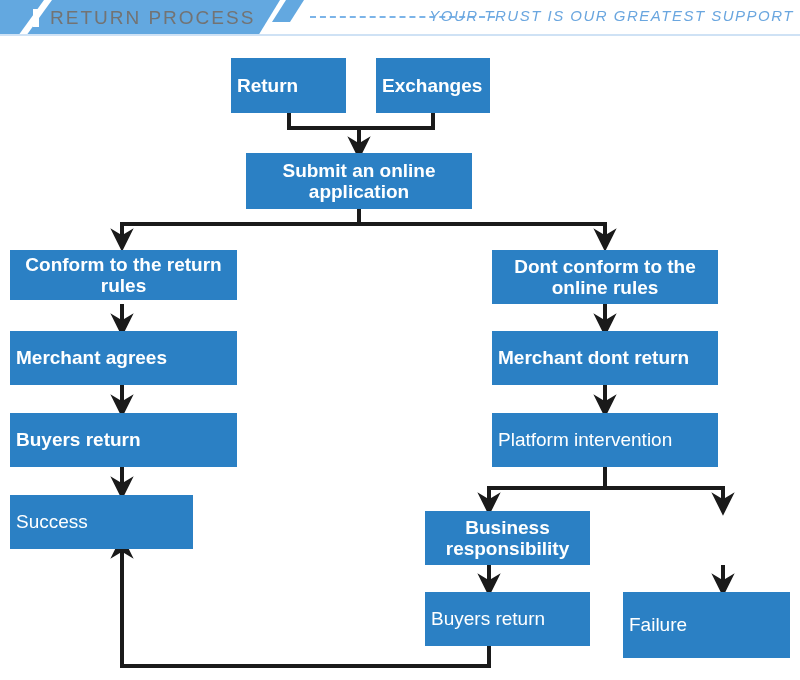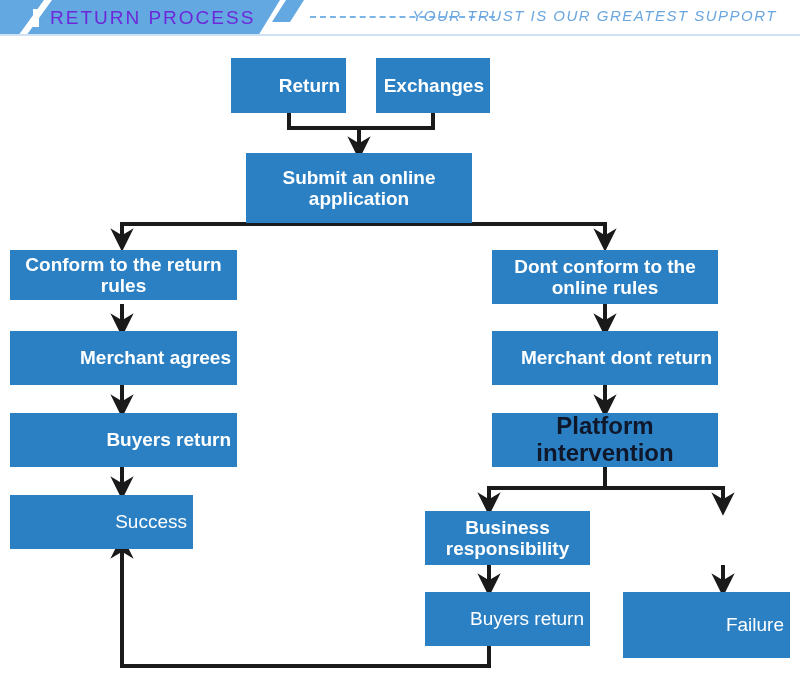--- a/index.html
+++ b/index.html
@@ -58,36 +58,36 @@
   .banner-bar {
     position: absolute;
     left: 33px; top: 9px;
     width: 6px;
     height: 18px;
     background: #ffffff;
   }
   .banner-title {
     position: absolute;
     left: 50px; top: 7px;
-    color: #6d28d9;
+    color: #737373;
     font-size: 19px;
     letter-spacing: 2px;
     font-weight: 400;
     white-space: nowrap;
   }
   .dash-line {
     position: absolute;
     left: 310px; top: 16px;
     width: 185px;
     height: 0;
     border-top: 2px dashed #7cb4e8;
   }
   .tagline {
     position: absolute;
-    right: 23px; top: 7px;
+    right: 6px; top: 7px;
     color: #6aa6df;
     font-size: 15px;
     font-style: italic;
     letter-spacing: 1.5px;
     white-space: nowrap;
   }
   .header-underline {
     position: absolute;
     left: 0; top: 34px;
     width: 800px;
@@ -107,33 +107,33 @@
     left: 0; top: 0;
     width: 800px;
     height: 644px;
   }
   .node {
     position: absolute;
     background: #2b80c4;
     color: #ffffff;
     display: flex;
     align-items: center;
-    justify-content: flex-end;
+    justify-content: flex-start;
     text-align: center;
     font-weight: bold;
     font-size: 19px;
     line-height: 1.12;
     box-sizing: border-box;
     padding: 0 6px;
     z-index: 2;
   }
   .node.light-weight {
-    font-weight: bold;
-    color: #0f172a;
-    font-size: 24px;
+    font-weight: normal;
+    color: #ffffff;
+    font-size: 19px;
   }
   .node.regular {
     font-weight: normal;
   }
 </style>
 </head>
 <body>
 
 <div class="header">
   <div class="banner-main"></div>
@@ -180,21 +180,21 @@
     </g>
   </svg>
 
   <div class="node" style="left:231px; top:22px; width:115px; height:55px;">
     <span>Return</span>
   </div>
   <div class="node" style="left:376px; top:22px; width:114px; height:55px;">
     <span>Exchanges</span>
   </div>
 
-  <div class="node" style="left:246px; top:117px; width:226px; height:70px;">
+  <div class="node" style="left:246px; top:117px; width:226px; height:56px;">
     <span>Submit an online application</span>
   </div>
 
   <div class="node" style="left:10px; top:214px; width:227px; height:50px;">
     <span>Conform to the return rules</span>
   </div>
   <div class="node" style="left:10px; top:295px; width:227px; height:54px;">
     <span>Merchant agrees</span>
   </div>
   <div class="node" style="left:10px; top:377px; width:227px; height:54px;">

